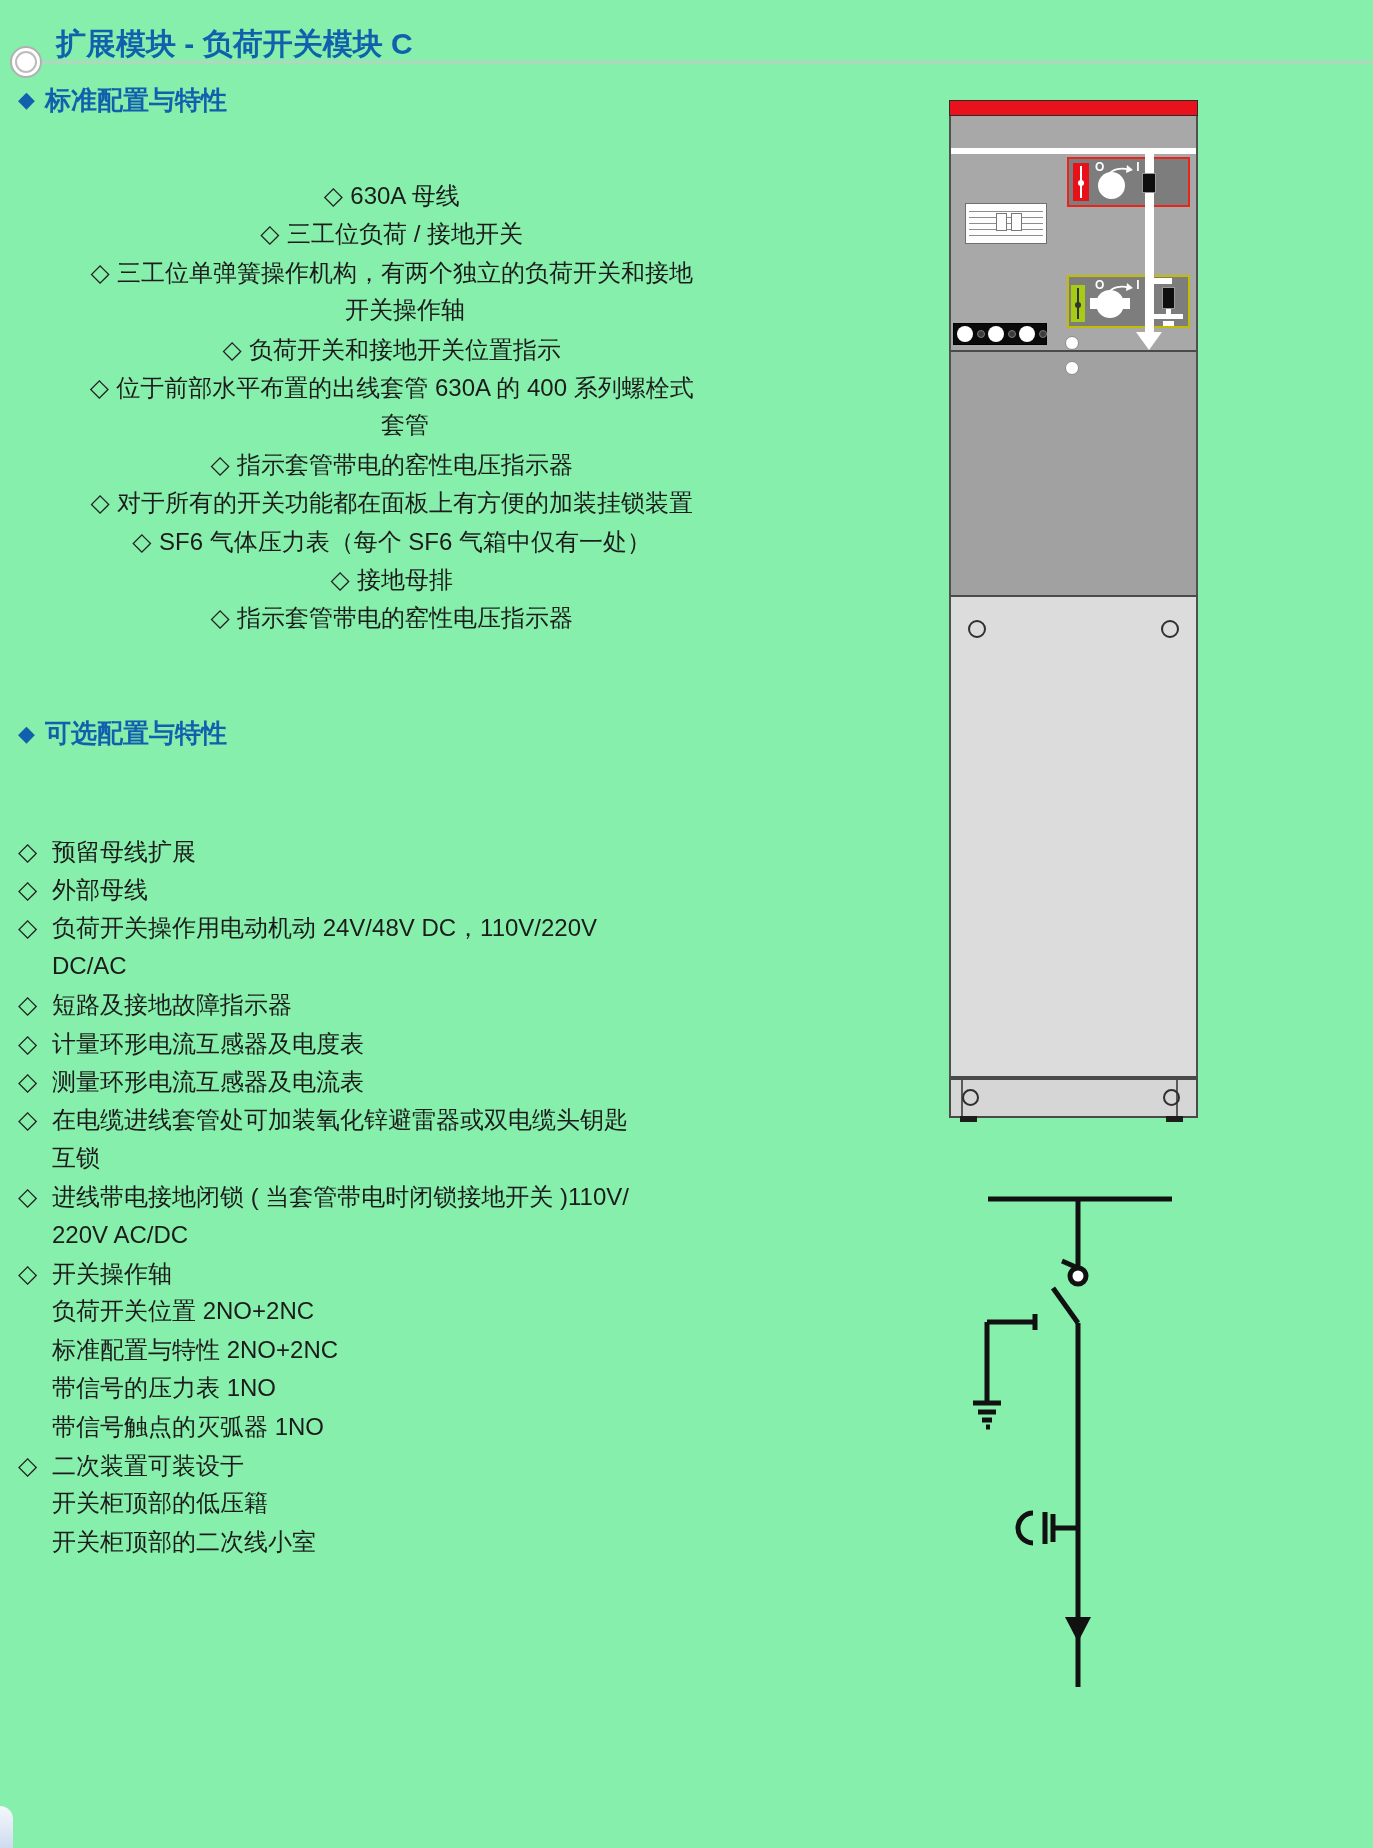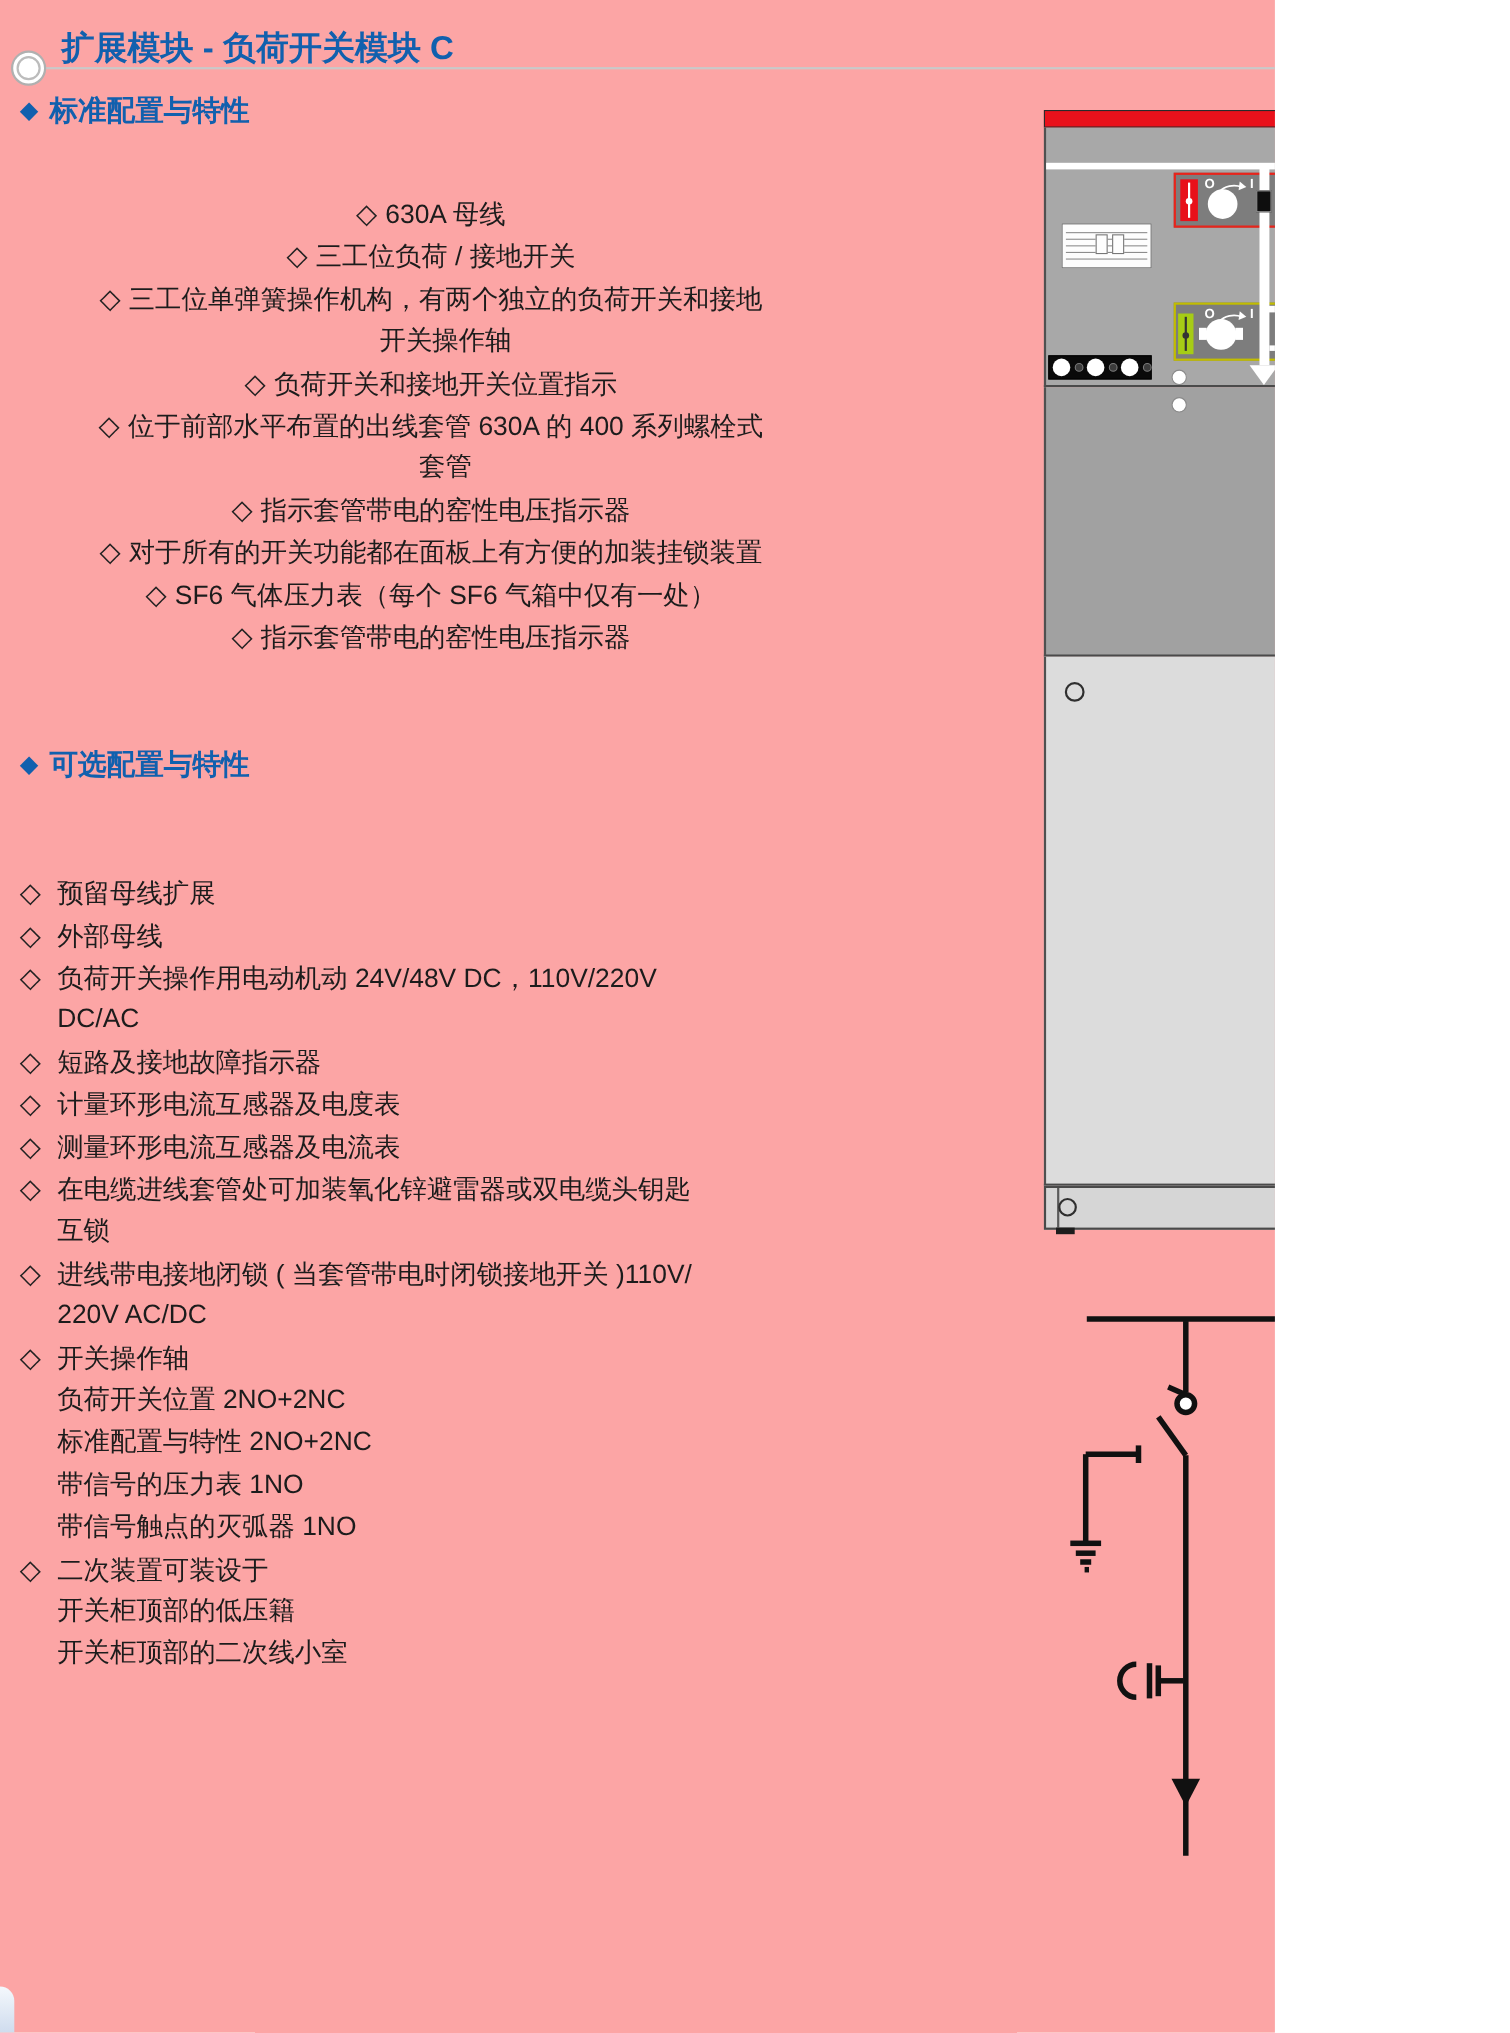--- a/index.html
+++ b/index.html
@@ -1,17 +1,17 @@
 <!DOCTYPE html>
 <html><head>
 <meta charset="utf-8">
 <style>
   html,body{margin:0;padding:0;background:#fff;}
   *{box-sizing:border-box;}
-  .page{position:relative;width:1159px;height:1848px;background:#fca5a5;overflow:hidden;
+  .page{position:relative;width:1373px;height:1848px;background:#86efac;overflow:hidden;
         font-family:"Liberation Sans","DejaVu Sans",sans-serif;color:#1c1c1c;}
 
   
   .title{position:absolute;left:56px;top:24px;font-size:30px;font-weight:bold;color:#1160ae;white-space:nowrap;}
   .rule{position:absolute;left:24px;top:61px;right:0;height:2px;background:#c9c9c9;}
   .ring{position:absolute;left:10px;top:46px;width:32px;height:32px;border:2px solid #b0b0b0;
         border-radius:50%;background:#fff;}
   .ring i{position:absolute;inset:3px;border:2px solid #bcbcbc;border-radius:50%;display:block;}
 
   
@@ -106,20 +106,21 @@
         <li><span class="d">◇</span><span>630A 母线</span></li>
         <li><span class="d">◇</span><span>三工位负荷 / 接地开关</span></li>
         <li><span class="d">◇</span><span>三工位单弹簧操作机构，有两个独立的负荷开关和接地</span></li>
         <li class="cont">开关操作轴</li>
         <li><span class="d">◇</span><span>负荷开关和接地开关位置指示</span></li>
         <li><span class="d">◇</span><span>位于前部水平布置的出线套管 630A 的 400 系列螺栓式</span></li>
         <li class="cont">套管</li>
         <li><span class="d">◇</span><span>指示套管带电的窑性电压指示器</span></li>
         <li><span class="d">◇</span><span>对于所有的开关功能都在面板上有方便的加装挂锁装置</span></li>
         <li><span class="d">◇</span><span>SF6 气体压力表（每个 SF6 气箱中仅有一处）</span></li>
+        <li><span class="d">◇</span><span>接地母排</span></li>
         <li><span class="d">◇</span><span>指示套管带电的窑性电压指示器</span></li>
       </ul>
       <h2 class="sec s1">
         <span class="marker">◆</span>
         <span>可选配置与特性</span>
       </h2>
       <ul class="flist opt">
         <li><span class="d">◇</span><span>预留母线扩展</span></li>
         <li><span class="d">◇</span><span>外部母线</span></li>
         <li><span class="d">◇</span><span>负荷开关操作用电动机动 24V/48V DC，110V/220V</span></li>

